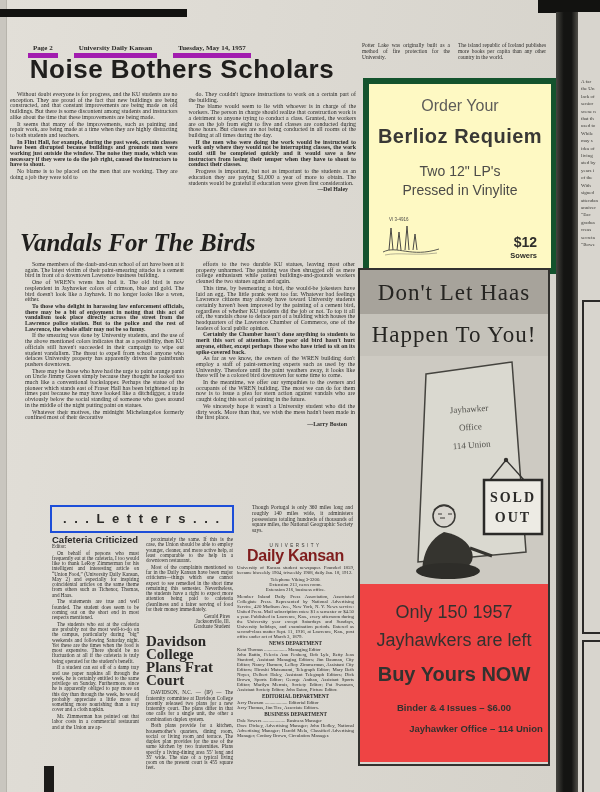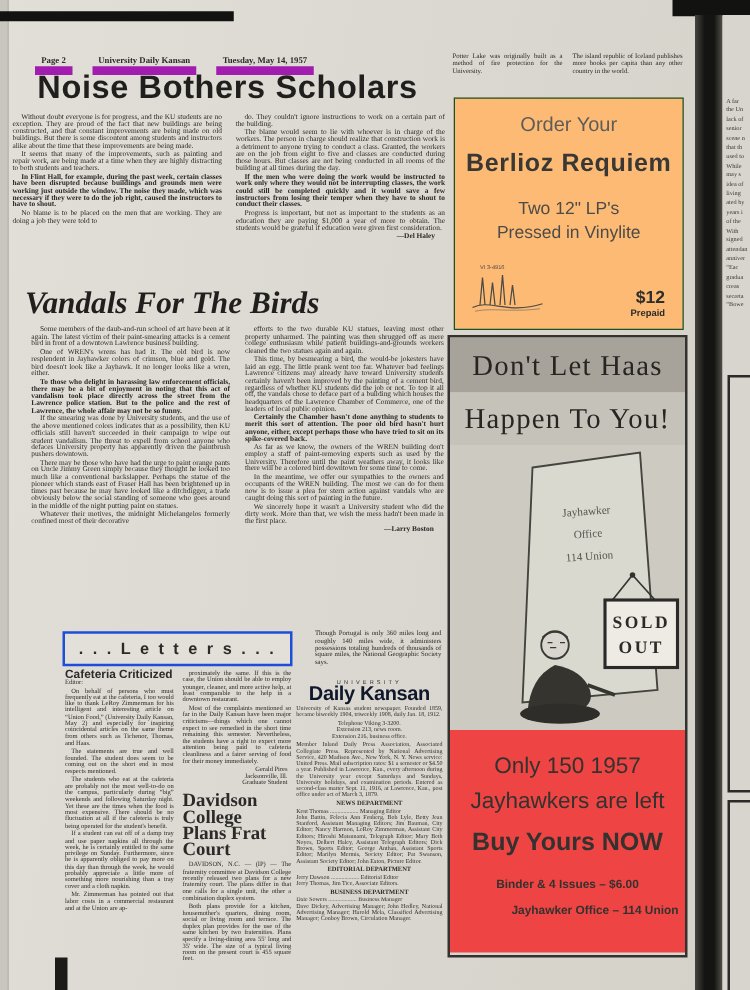--- a/index.html
+++ b/index.html
@@ -16,21 +16,21 @@
           background:linear-gradient(90deg,#45443f,#141412 35%,#141412 70%,#514f49);}
   .next-page{position:absolute;left:578px;top:12px;width:22px;height:780px;background:#d8d5ce;overflow:hidden;}
   .edge-frag{position:absolute;left:3px;top:66px;width:44px;font-size:5px;line-height:7.4px;
              white-space:pre-line;color:#3a3935;}
   .frag-box1{position:absolute;left:4px;top:288px;width:36px;height:330px;border:2px solid #2b2a28;}
   .frag-box2{position:absolute;left:4px;top:628px;width:36px;height:150px;border:2px solid #2b2a28;}
 
   
   .hdr-row{position:absolute;left:28px;top:44px;display:flex;gap:16px;
            font-weight:bold;font-size:7px;line-height:8px;}
-  .hdr-item{border-bottom:7px solid #a21caf;padding:0 5px 1px;}
+  .hdr-item{border-bottom:5px solid #a21caf;padding:0 5px 1px;}
 
   .top-fillers{position:absolute;left:362px;top:42px;width:184px;display:flex;gap:8px;
                font-size:5.4px;line-height:6px;text-align:justify;}
   .top-fillers div{flex:1;}
 
   
   .noise-title{position:absolute;left:8px;top:54px;width:348px;text-align:center;
                font-family:"Liberation Sans",sans-serif;font-weight:bold;font-size:26px;
                letter-spacing:.5px;color:#201f1d;}
   .noise-cols{position:absolute;left:10px;top:92px;width:346px;display:flex;gap:11px;}
@@ -61,30 +61,30 @@
                   text-align:left;text-indent:0 !important;}
 
   .portugal{position:absolute;left:252px;top:505px;width:101px;font-size:5.4px;
             line-height:5.8px;text-align:justify;}
 
   
   .masthead{position:absolute;left:237px;top:543px;width:117px;font-size:4.8px;line-height:5px;}
   .mast-univ{text-align:center;font-size:4.5px;letter-spacing:2.5px;
              font-family:"Liberation Sans",sans-serif;color:#33322f;}
   .mast-logo{text-align:center;font-size:16px;font-weight:bold;line-height:15px;
-             font-family:"Liberation Sans",sans-serif;letter-spacing:-.3px;margin-bottom:2px;color:#0f172a;}
+             font-family:"Liberation Sans",sans-serif;letter-spacing:-.3px;margin-bottom:2px;color:#7f1d1d;}
   .masthead .just{text-align:justify;margin:0 0 2px;}
   .mast-center{text-align:center;white-space:pre-line;margin:0 0 2px;}
   .dept-head{text-align:center;font-weight:bold;font-size:5.2px;margin:2px 0 1px;}
   .leader{margin:0;white-space:nowrap;overflow:hidden;}
   .staff{text-align:justify;margin:0 0 1px;}
 
   
-  .ad1{position:absolute;left:363px;top:78px;width:182px;height:184px;border:1px solid #14532d;
-       background:#fdba74;font-family:"Liberation Sans",sans-serif;text-align:center;}
+  .ad1{position:absolute;left:363px;top:78px;width:182px;height:184px;border:6px solid #14532d;
+       background:#fef9c3;font-family:"Liberation Sans",sans-serif;text-align:center;}
   .ad1-l1{margin-top:13px;font-size:16px;color:#5d5c59;}
   .ad1-l2{margin-top:10px;font-size:20px;font-weight:bold;color:#393835;letter-spacing:.5px;}
   .ad1-l3{margin-top:15px;font-size:14px;color:#4c4b48;}
   .ad1-l4{margin-top:3px;font-size:14px;color:#4c4b48;}
   .ad1-bottom{position:absolute;bottom:8px;left:10px;right:14px;display:flex;
               justify-content:space-between;align-items:flex-end;}
   .logo-wrap{text-align:left;}
   .phone{font-size:4.5px;color:#4c4b48;margin-left:10px;}
   .price{font-size:14px;font-weight:bold;color:#2f2e2b;line-height:18px;text-align:right;}
   .price-note{font-size:7.5px;font-weight:bold;text-align:right;}
@@ -220,21 +220,21 @@
       <div class="logo-wrap">
         <div class="phone">VI 3-4916</div>
         <svg width="64" height="34" viewBox="0 0 64 34">
           <path d="M10,28 L12,6 L14,28 M18,28 L20,10 L22,28 M26,28 L28,4 L30,28 M34,28 L36,12 L38,28" stroke="#4a4945" stroke-width="1" fill="none"></path>
           <path d="M4,30 C18,23 32,36 60,27" stroke="#4a4945" stroke-width="0.9" fill="none"></path>
           <path d="M6,33 C20,30 34,34 58,31" stroke="#6a6965" stroke-width="0.5" fill="none"></path>
         </svg>
       </div>
       <div>
         <div class="price">$12</div>
-        <div class="price-note">Prepaid</div>
+        <div class="price-note">Sowers</div>
       </div>
     </div>
   </div>
 
   <div class="ad2">
     <div class="ad2-band1">Don't Let Haas</div>
     <div class="ad2-band2">Happen To You!</div>
     <div class="ad2-drawing">
       <svg width="188" height="228" viewBox="0 0 188 228">
         <polygon points="66,18 152,6 166,196 58,206" fill="rgba(236,234,227,0.45)" stroke="#44433e" stroke-width="1.5"></polygon>

